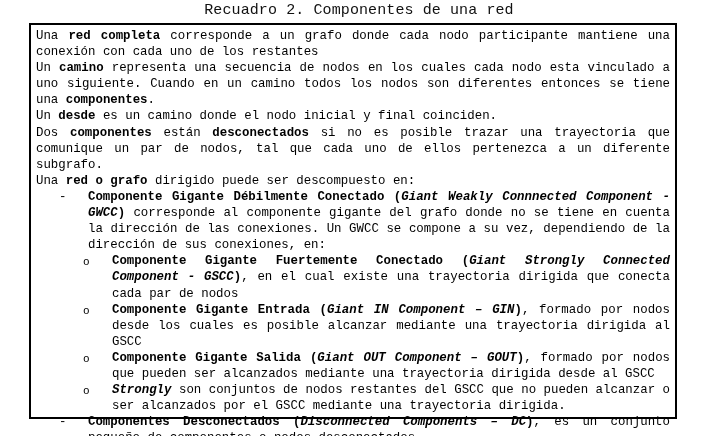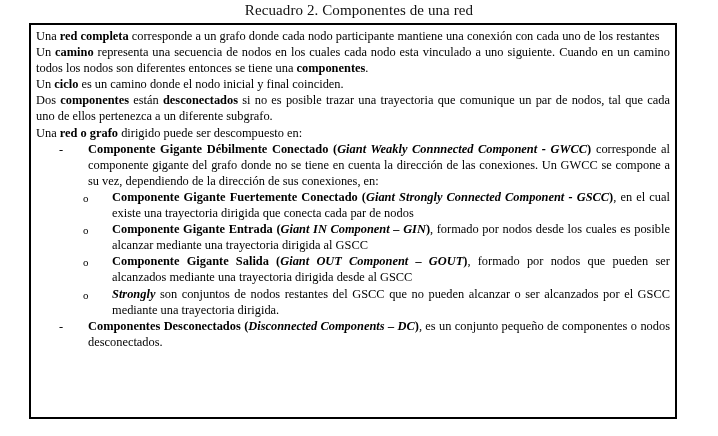--- a/index.html
+++ b/index.html
@@ -2,21 +2,21 @@
 <html><head>
 <meta charset="utf-8">
 <style>
   html, body { margin: 0; padding: 0; background: #ffffff; }
   .page {
     position: relative;
     width: 718px;
     height: 436px;
     background: #ffffff;
     color: #000000;
-    font-family: Liberation Serif, serif;
+    font-family: Liberation Mono, monospace;
     overflow: hidden;
   }
   .title {
     position: absolute;
     top: 2px;
     left: 0;
     right: 0;
     text-align: center;
     font-size: 15px;
     letter-spacing: 0.1px;
@@ -45,21 +45,21 @@
 </style>
 </head>
 <body>
 
 <div class="page">
   <div class="title">Recuadro 2. Componentes de una red</div>
   <div class="box">
     <div id="box-content">
         <div class="p"><span>Una </span><span class="b">red completa</span><span> corresponde a un grafo donde cada nodo participante mantiene una conexión con cada uno de los restantes</span></div>
         <div class="p"><span>Un </span><span class="b">camino</span><span> representa una secuencia de nodos en los cuales cada nodo esta vinculado a uno siguiente. Cuando en un camino todos los nodos son diferentes entonces se tiene una </span><span class="b">componentes</span><span>.</span></div>
-        <div class="p"><span>Un </span><span class="b">ciclo</span><span> es un camino donde el nodo inicial y final coinciden.</span></div>
+        <div class="p"><span>Un </span><span class="b">desde</span><span> es un camino donde el nodo inicial y final coinciden.</span></div>
         <div class="p"><span>Dos </span><span class="b">componentes</span><span> están </span><span class="b">desconectados</span><span> si no es posible trazar una trayectoria que comunique un par de nodos, tal que cada uno de ellos pertenezca a un diferente subgrafo.</span></div>
         <div class="p"><span>Una </span><span class="b">red o grafo</span><span> dirigido puede ser descompuesto en:</span></div>
         <div class="li1"><span class="marker">-</span><span class="b">Componente Gigante Débilmente Conectado (</span><span class="b i">Giant Weakly Connnected Component - GWCC</span><span class="b">)</span><span> corresponde al componente gigante del grafo donde no se tiene en cuenta la dirección de las conexiones. Un GWCC se compone a su vez, dependiendo de la dirección de sus conexiones, en:</span></div>
         <div class="li2"><span class="marker">o</span><span class="b">Componente Gigante Fuertemente Conectado (</span><span class="b i">Giant Strongly Connected Component - GSCC</span><span class="b">)</span><span>, en el cual existe una trayectoria dirigida que conecta cada par de nodos</span></div>
         <div class="li2"><span class="marker">o</span><span class="b">Componente Gigante Entrada (</span><span class="b i">Giant IN Component – GIN</span><span class="b">)</span><span>, formado por nodos desde los cuales es posible alcanzar mediante una trayectoria dirigida al GSCC</span></div>
         <div class="li2"><span class="marker">o</span><span class="b">Componente Gigante Salida (</span><span class="b i">Giant OUT Component – GOUT</span><span class="b">)</span><span>, formado por nodos que pueden ser alcanzados mediante una trayectoria dirigida desde al GSCC</span></div>
         <div class="li2"><span class="marker">o</span><span class="b i">Strongly</span><span> son conjuntos de nodos restantes del GSCC que no pueden alcanzar o ser alcanzados por el GSCC mediante una trayectoria dirigida.</span></div>
         <div class="li1"><span class="marker">-</span><span class="b">Componentes Desconectados (</span><span class="b i">Disconnected Components – DC</span><span class="b">)</span><span>, es un conjunto pequeño de componentes o nodos desconectados.</span></div>
       </div>
   </div>

